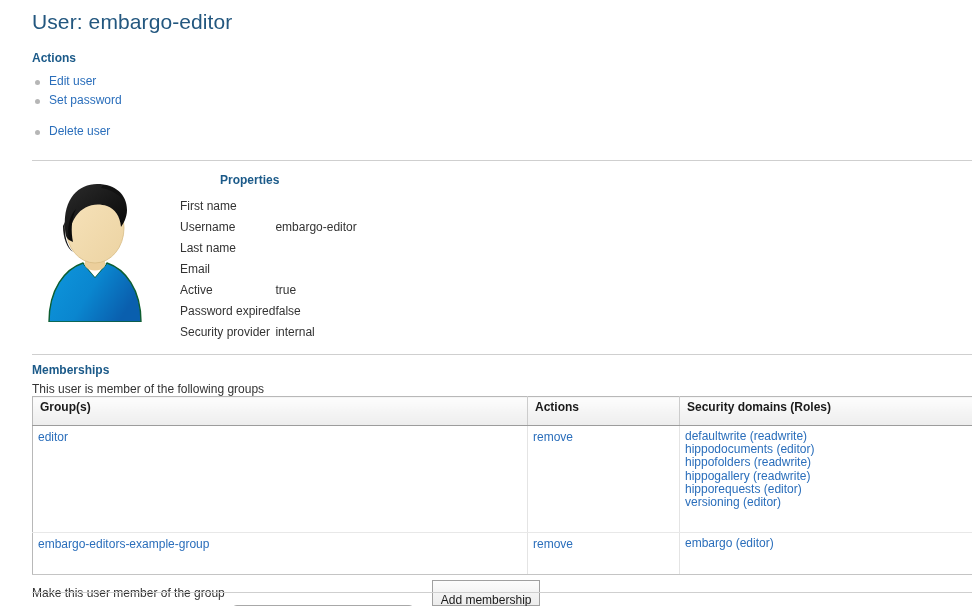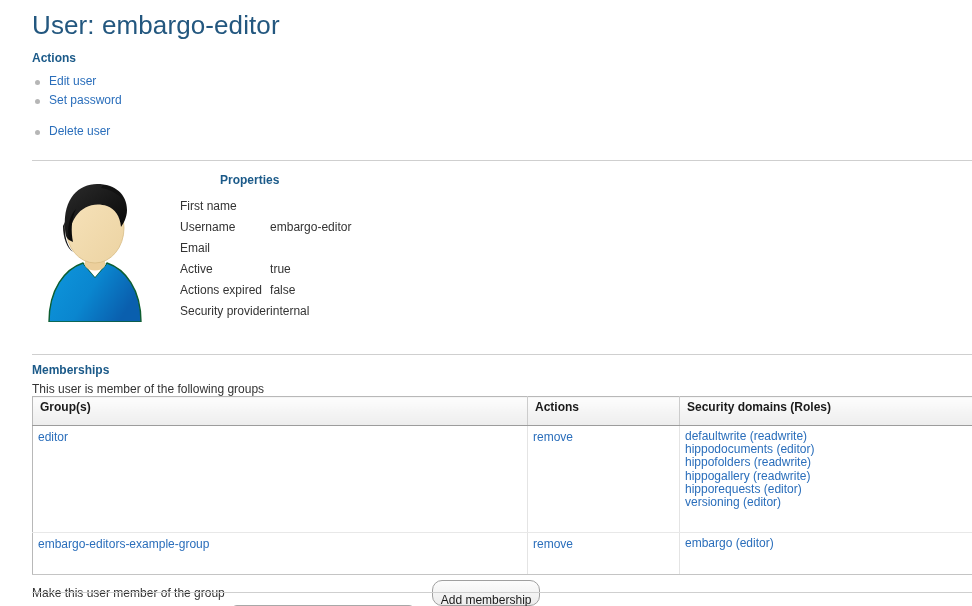--- a/index.html
+++ b/index.html
@@ -21,21 +21,21 @@
     left: 0; top: 0;
     width: 972px;
     height: 606px;
   }
 
   
   .page-title {
     position: absolute;
     left: 32px;
     top: 10px;
-    font-size: 26px;
+    font-size: 21px;
     font-weight: normal;
     color: #23577f;
     letter-spacing: 0.1px;
     white-space: nowrap;
   }
 
   
   .section-heading {
     font-size: 12px;
     font-weight: bold;
@@ -214,21 +214,21 @@
     width: 0; height: 0;
     border-left: 4px solid transparent;
     border-right: 4px solid transparent;
     border-top: 5px solid #000000;
   }
   .btn {
     margin-left: 17px;
     height: 22px;
     padding: 12px 8px;
     border: 1px solid #a0a0a0;
-    border-radius: 10px;
+    border-radius: 0;
     background: linear-gradient(to bottom, #fcfcfc 0%, #ececec 100%);
     font-family: "Liberation Sans", sans-serif;
     font-size: 12px;
     color: #1a1a1a;
     cursor: pointer;
     white-space: nowrap;
   }
 </style>
 </head>
 <body>
@@ -296,29 +296,33 @@
     <tbody>
       <tr>
         <td class="prop-label">First name</td>
         <td class="prop-value"></td>
       </tr>
       <tr>
         <td class="prop-label">Username</td>
         <td class="prop-value">embargo-editor</td>
       </tr>
       <tr>
+        <td class="prop-label">Last name</td>
+        <td class="prop-value"></td>
+      </tr>
+      <tr>
         <td class="prop-label">Email</td>
         <td class="prop-value"></td>
       </tr>
       <tr>
         <td class="prop-label">Active</td>
         <td class="prop-value">true</td>
       </tr>
       <tr>
-        <td class="prop-label">Actions expired</td>
+        <td class="prop-label">Password expired</td>
         <td class="prop-value">false</td>
       </tr>
       <tr>
         <td class="prop-label">Security provider</td>
         <td class="prop-value">internal</td>
       </tr>
     </tbody>
   </table>
 
   <div class="hr hr-2"></div>

